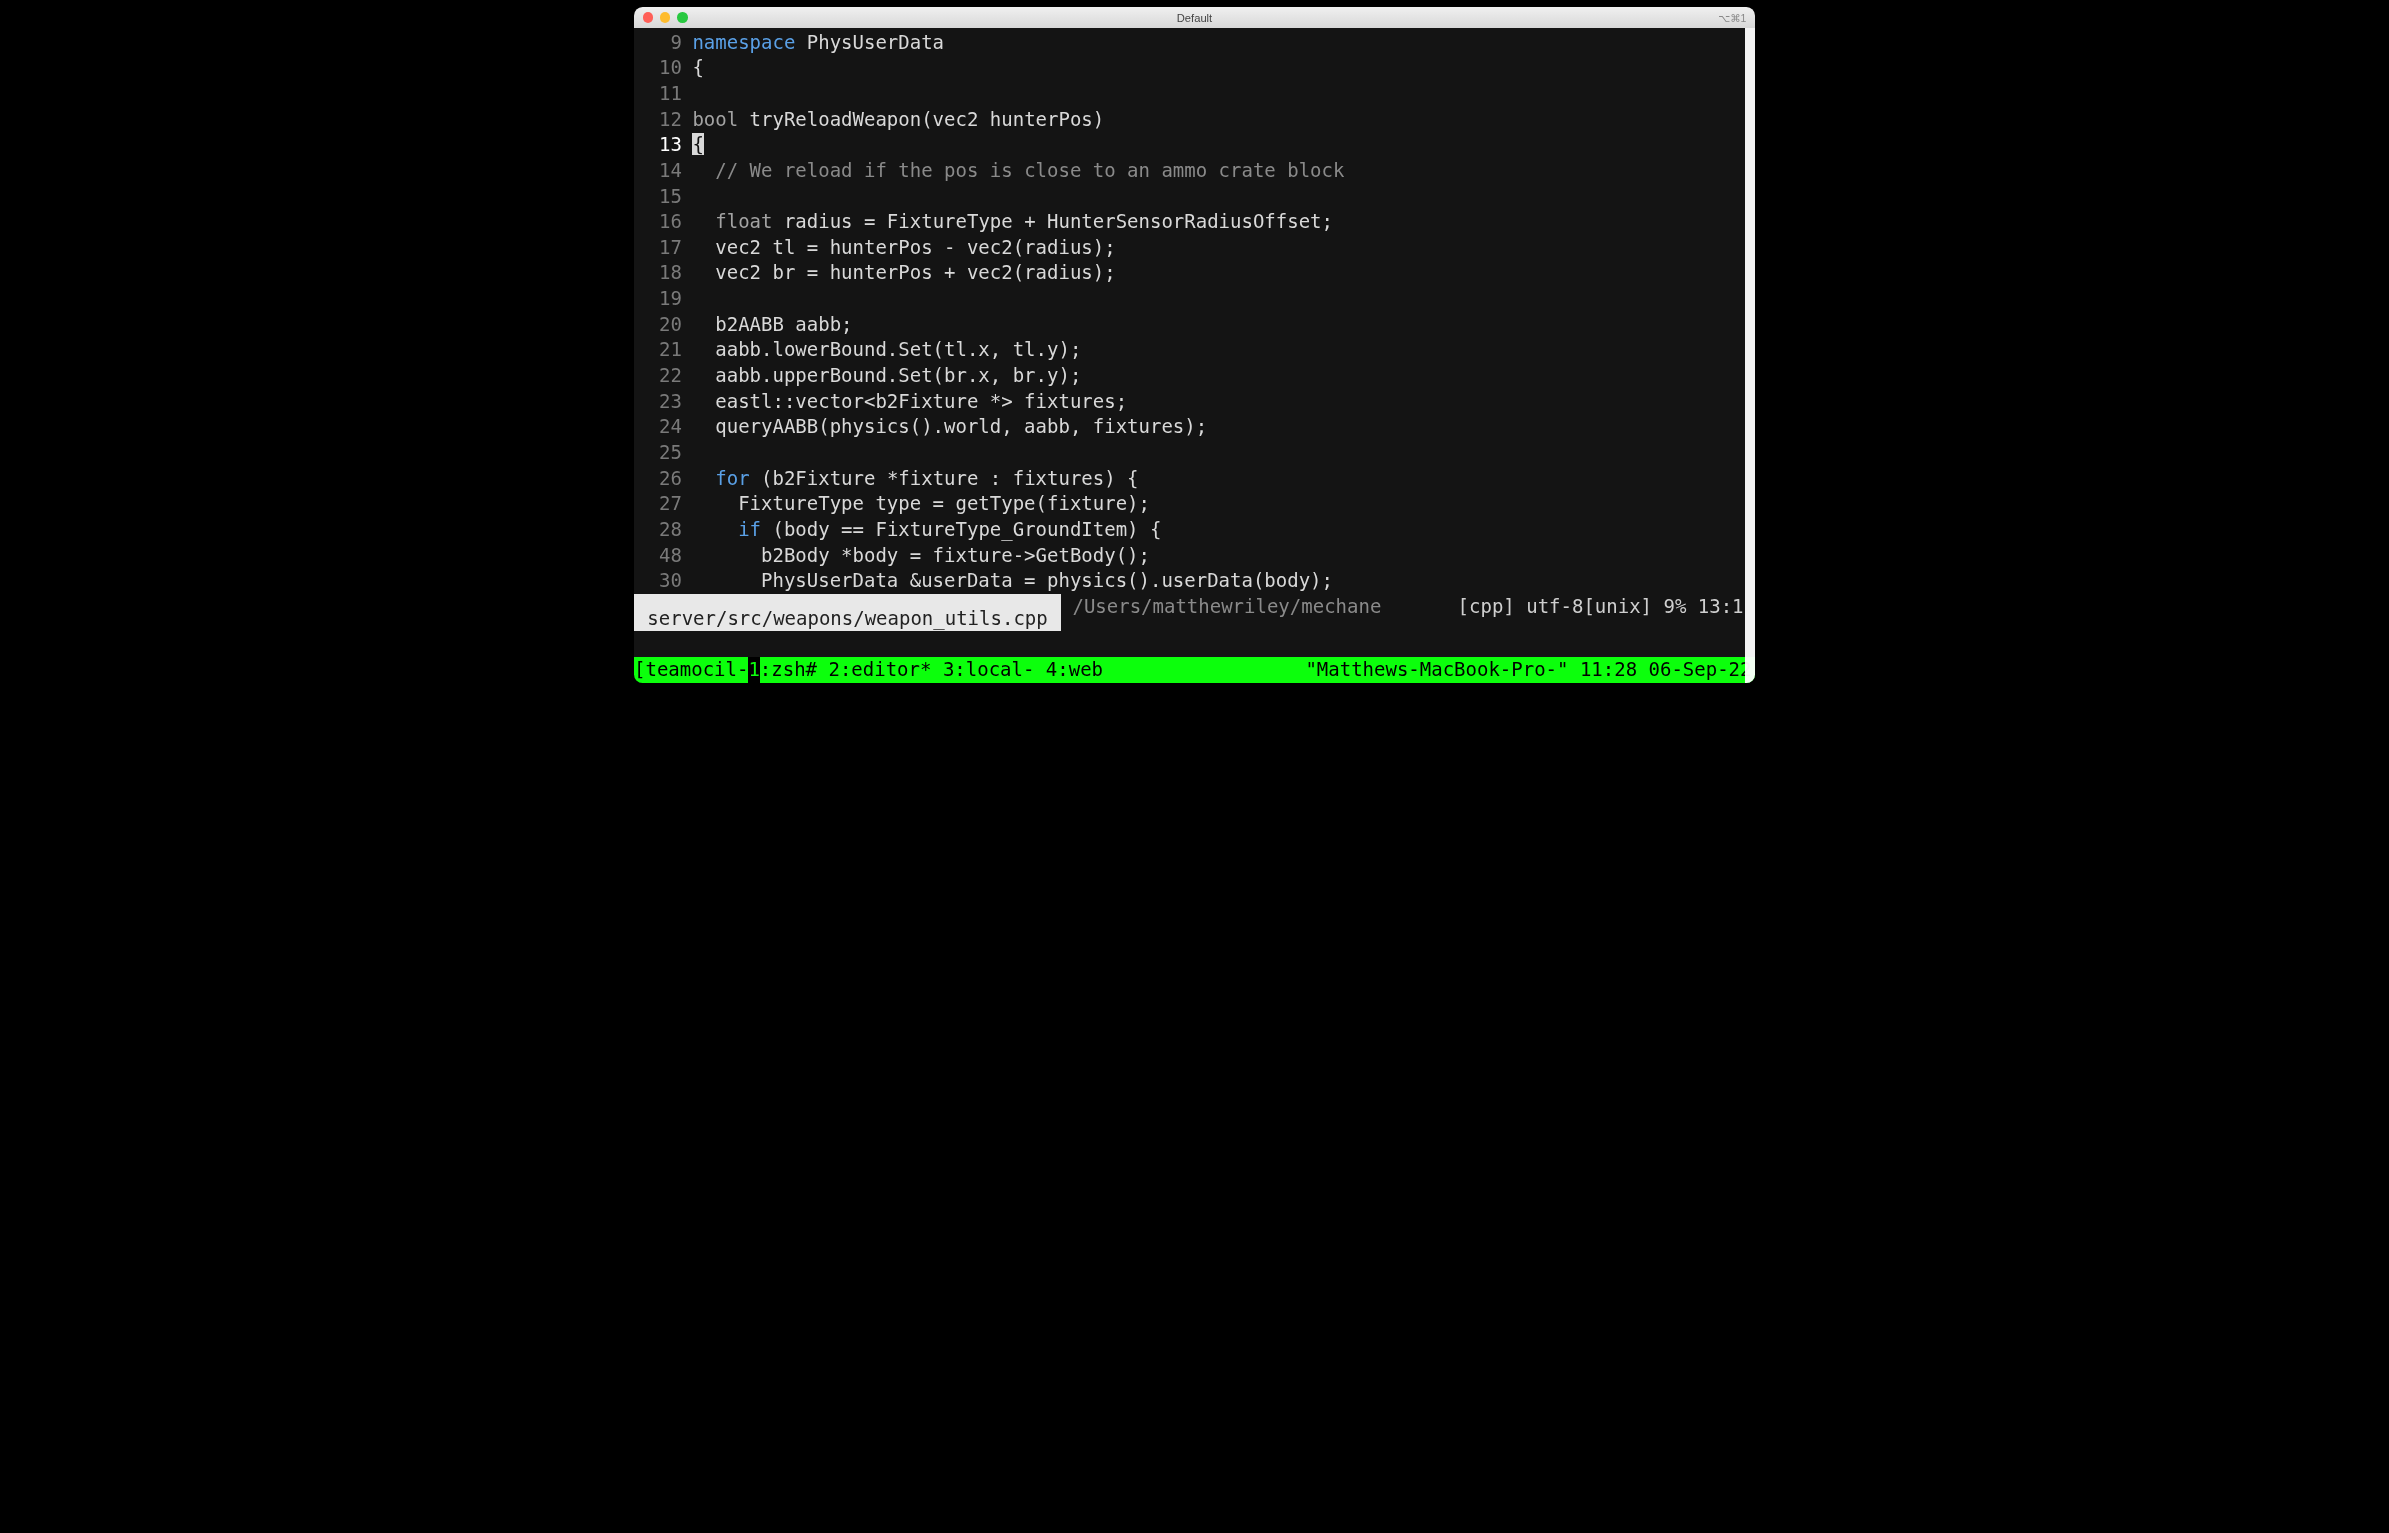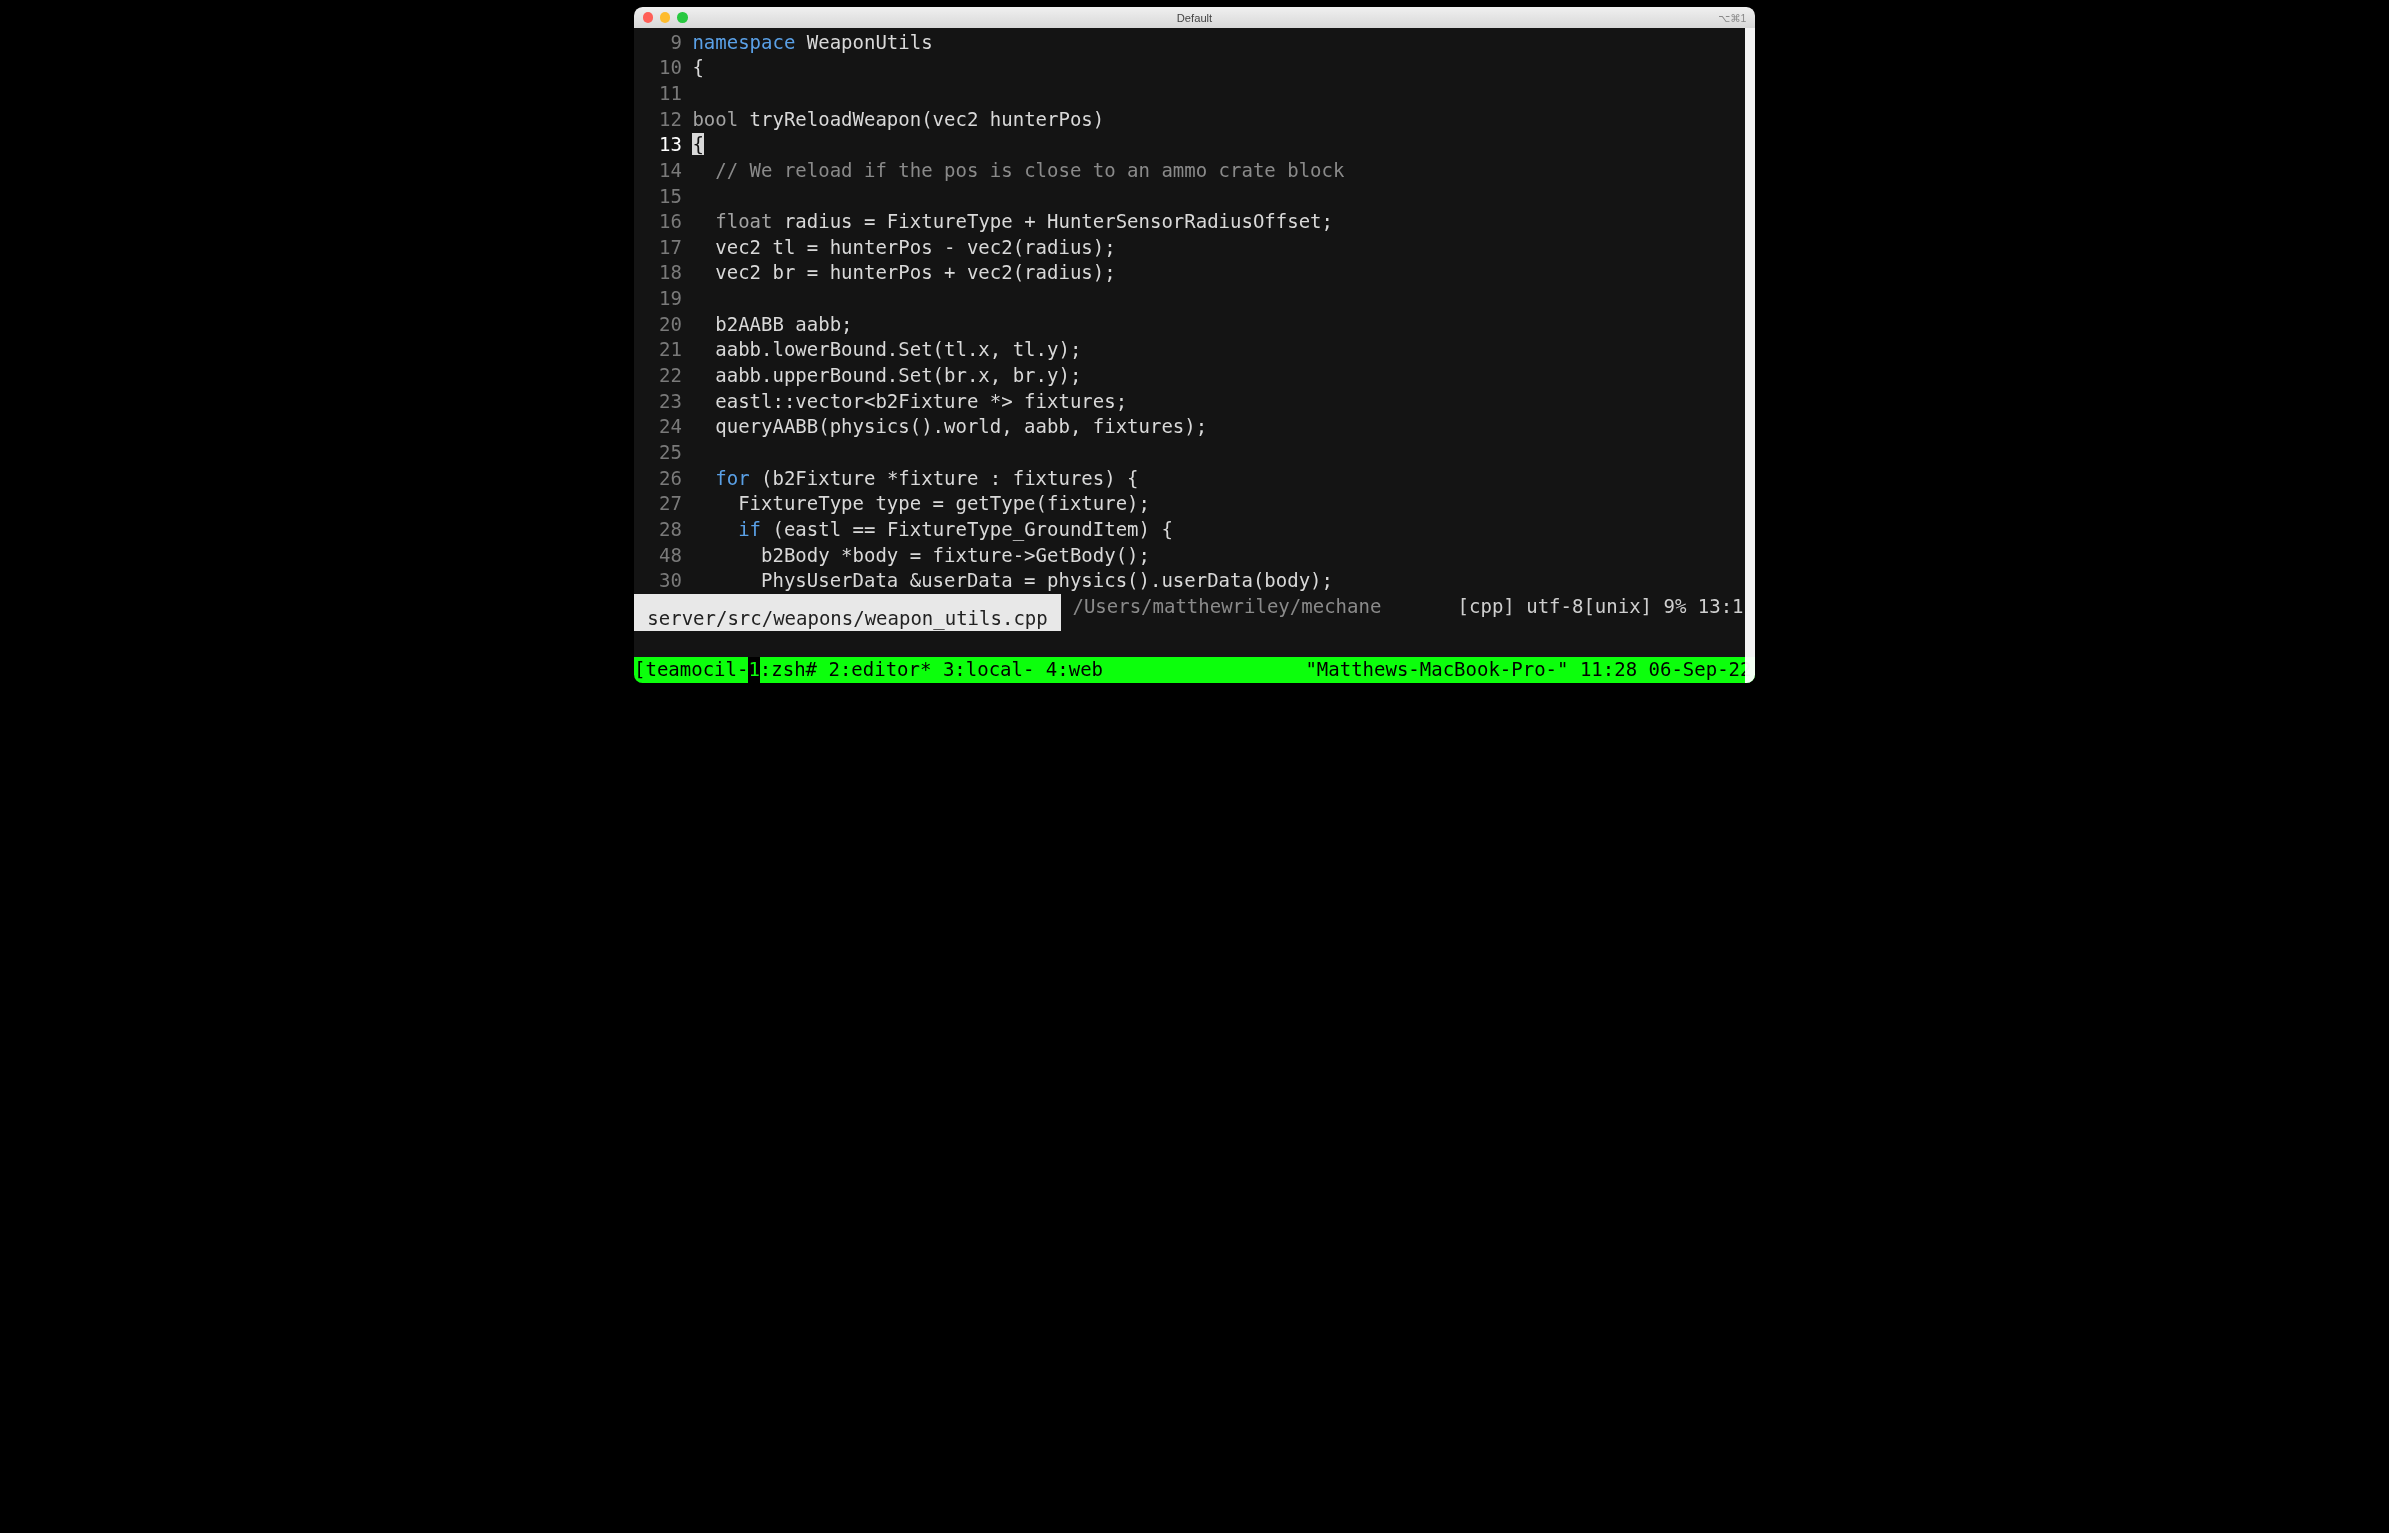--- a/index.html
+++ b/index.html
@@ -155,40 +155,40 @@
         <div class="dot yellow"></div>
         <div class="dot green"></div>
       </div>
       <div class="titlebar-title">Default</div>
       <div class="titlebar-right">⌥⌘1</div>
     </div>
 
     <div class="terminal">
       <div class="scrollbar"></div>
       <div id="code-area">
-          <div class="code-line"><span class="gutter">9</span><span class="code"><span class="tok-keyword">namespace</span><span class="tok-ident"> WeaponUtils</span></span></div>
+          <div class="code-line"><span class="gutter">9</span><span class="code"><span class="tok-keyword">namespace</span><span class="tok-ident"> PhysUserData</span></span></div>
           <div class="code-line"><span class="gutter">10</span><span class="code"><span class="tok-ident">{</span></span></div>
           <div class="code-line"><span class="gutter">11</span><span class="code"></span></div>
           <div class="code-line"><span class="gutter">12</span><span class="code"><span class="tok-type">bool</span><span class="tok-ident"> tryReloadWeapon(vec2 hunterPos)</span></span></div>
           <div class="code-line"><span class="gutter current">13</span><span class="code"><span class="tok-cursor">{</span></span></div>
           <div class="code-line"><span class="gutter">14</span><span class="code"><span class="tok-ident">  </span><span class="tok-comment">// We reload if the pos is close to an ammo crate block</span></span></div>
           <div class="code-line"><span class="gutter">15</span><span class="code"></span></div>
           <div class="code-line"><span class="gutter">16</span><span class="code"><span class="tok-ident">  </span><span class="tok-type">float</span><span class="tok-ident"> radius = FixtureType + HunterSensorRadiusOffset;</span></span></div>
           <div class="code-line"><span class="gutter">17</span><span class="code"><span class="tok-ident">  vec2 tl = hunterPos - vec2(radius);</span></span></div>
           <div class="code-line"><span class="gutter">18</span><span class="code"><span class="tok-ident">  vec2 br = hunterPos + vec2(radius);</span></span></div>
           <div class="code-line"><span class="gutter">19</span><span class="code"></span></div>
           <div class="code-line"><span class="gutter">20</span><span class="code"><span class="tok-ident">  b2AABB aabb;</span></span></div>
           <div class="code-line"><span class="gutter">21</span><span class="code"><span class="tok-ident">  aabb.lowerBound.Set(tl.x, tl.y);</span></span></div>
           <div class="code-line"><span class="gutter">22</span><span class="code"><span class="tok-ident">  aabb.upperBound.Set(br.x, br.y);</span></span></div>
           <div class="code-line"><span class="gutter">23</span><span class="code"><span class="tok-ident">  eastl::vector&lt;b2Fixture *&gt; fixtures;</span></span></div>
           <div class="code-line"><span class="gutter">24</span><span class="code"><span class="tok-ident">  queryAABB(physics().world, aabb, fixtures);</span></span></div>
           <div class="code-line"><span class="gutter">25</span><span class="code"></span></div>
           <div class="code-line"><span class="gutter">26</span><span class="code"><span class="tok-ident">  </span><span class="tok-keyword">for</span><span class="tok-ident"> (b2Fixture *fixture : fixtures) {</span></span></div>
           <div class="code-line"><span class="gutter">27</span><span class="code"><span class="tok-ident">    FixtureType type = getType(fixture);</span></span></div>
-          <div class="code-line"><span class="gutter">28</span><span class="code"><span class="tok-ident">    </span><span class="tok-keyword">if</span><span class="tok-ident"> (eastl == FixtureType_GroundItem) {</span></span></div>
+          <div class="code-line"><span class="gutter">28</span><span class="code"><span class="tok-ident">    </span><span class="tok-keyword">if</span><span class="tok-ident"> (body == FixtureType_GroundItem) {</span></span></div>
           <div class="code-line"><span class="gutter">48</span><span class="code"><span class="tok-ident">      b2Body *body = fixture-&gt;GetBody();</span></span></div>
           <div class="code-line"><span class="gutter">30</span><span class="code"><span class="tok-ident">      PhysUserData &amp;userData = physics().userData(body);</span></span></div>
         </div>
 
       <div class="statusline">
         <span class="status-file"> server/src/weapons/weapon_utils.cpp </span>
         <span class="status-path"> /Users/matthewriley/mechane</span>
         <span class="status-right">[cpp] utf-8[unix] 9% 13:1 </span>
       </div>
 

